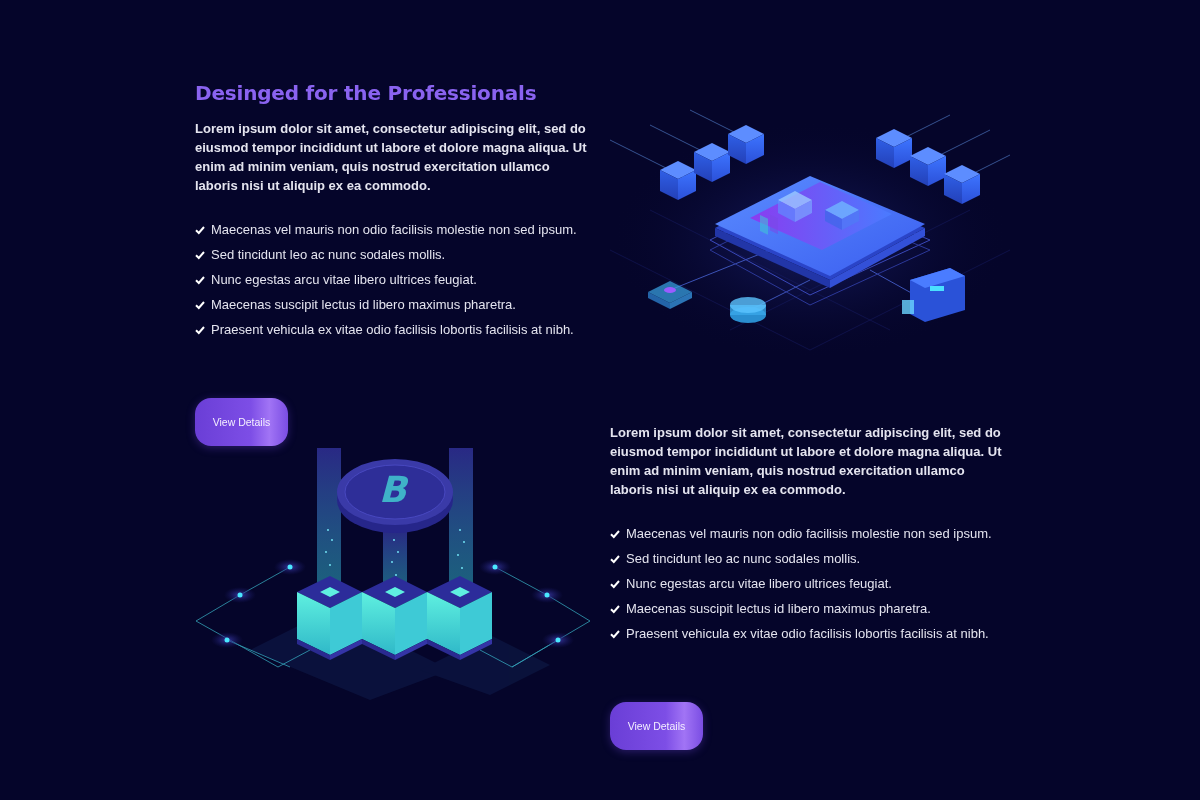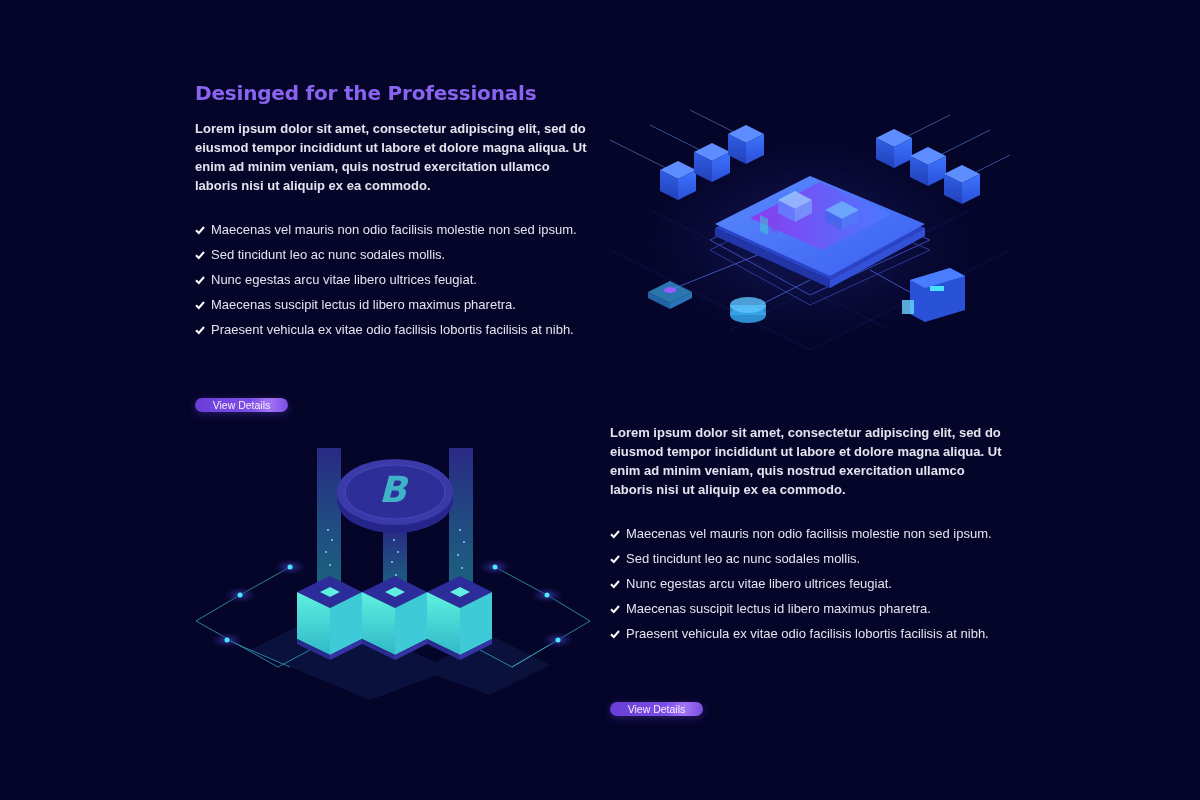--- a/index.html
+++ b/index.html
@@ -27,21 +27,21 @@
   .checklist li {
     display: flex; align-items: center;
     font-size: 13px; color: #e4e4ef;
     height: 25px;
   }
   .check {
     display: inline-block; width: 10px; height: 10px; margin-right: 6px; flex: none;
   }
   .btn {
     display: inline-flex; align-items: center; justify-content: center;
-    width: 93px; height: 14px; border-radius: 16px;
+    width: 93px; height: 48px; border-radius: 16px;
     background: linear-gradient(90deg, #6a3ed6 0%, #7d4ee6 60%, #a174f5 80%, #7a4de3 100%);
     color: #f4efff; font-size: 10.5px; border: none; cursor: pointer;
     box-shadow: 0 2px 8px rgba(110,70,220,0.35);
     margin-top: 32px;
   }
 
   #sec1 { left: 195px; top: 81px; }
   #sec2 { left: 610px; top: 423px; }
 
   .illu { position: absolute; }

